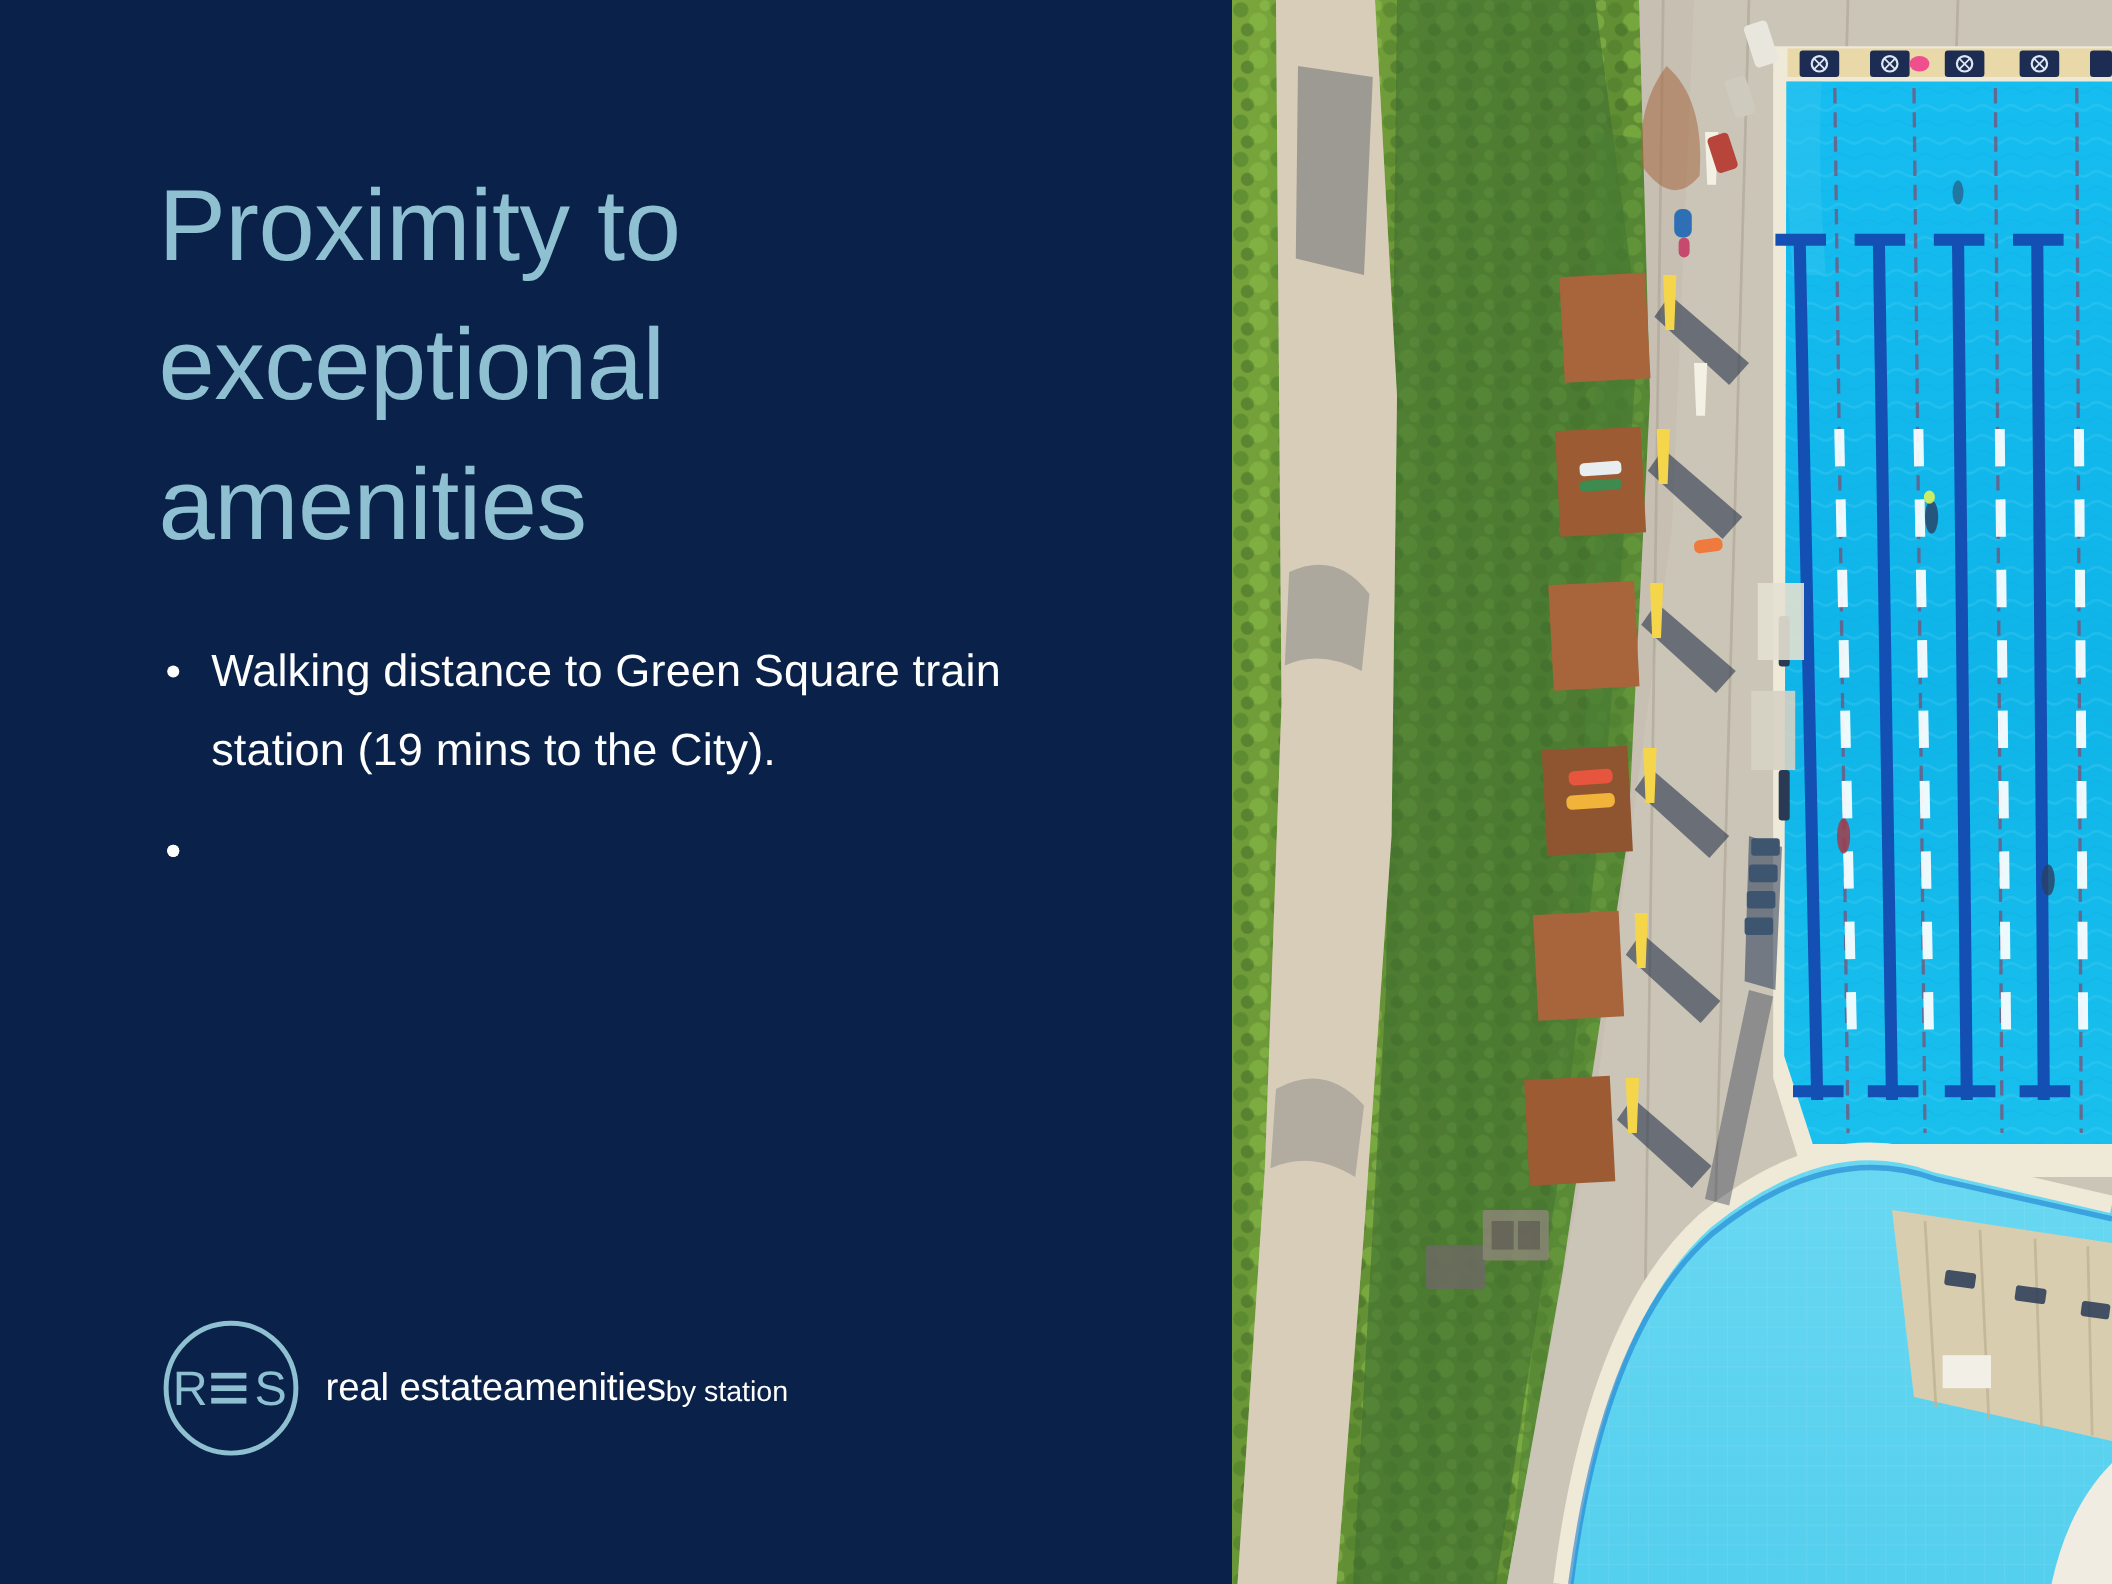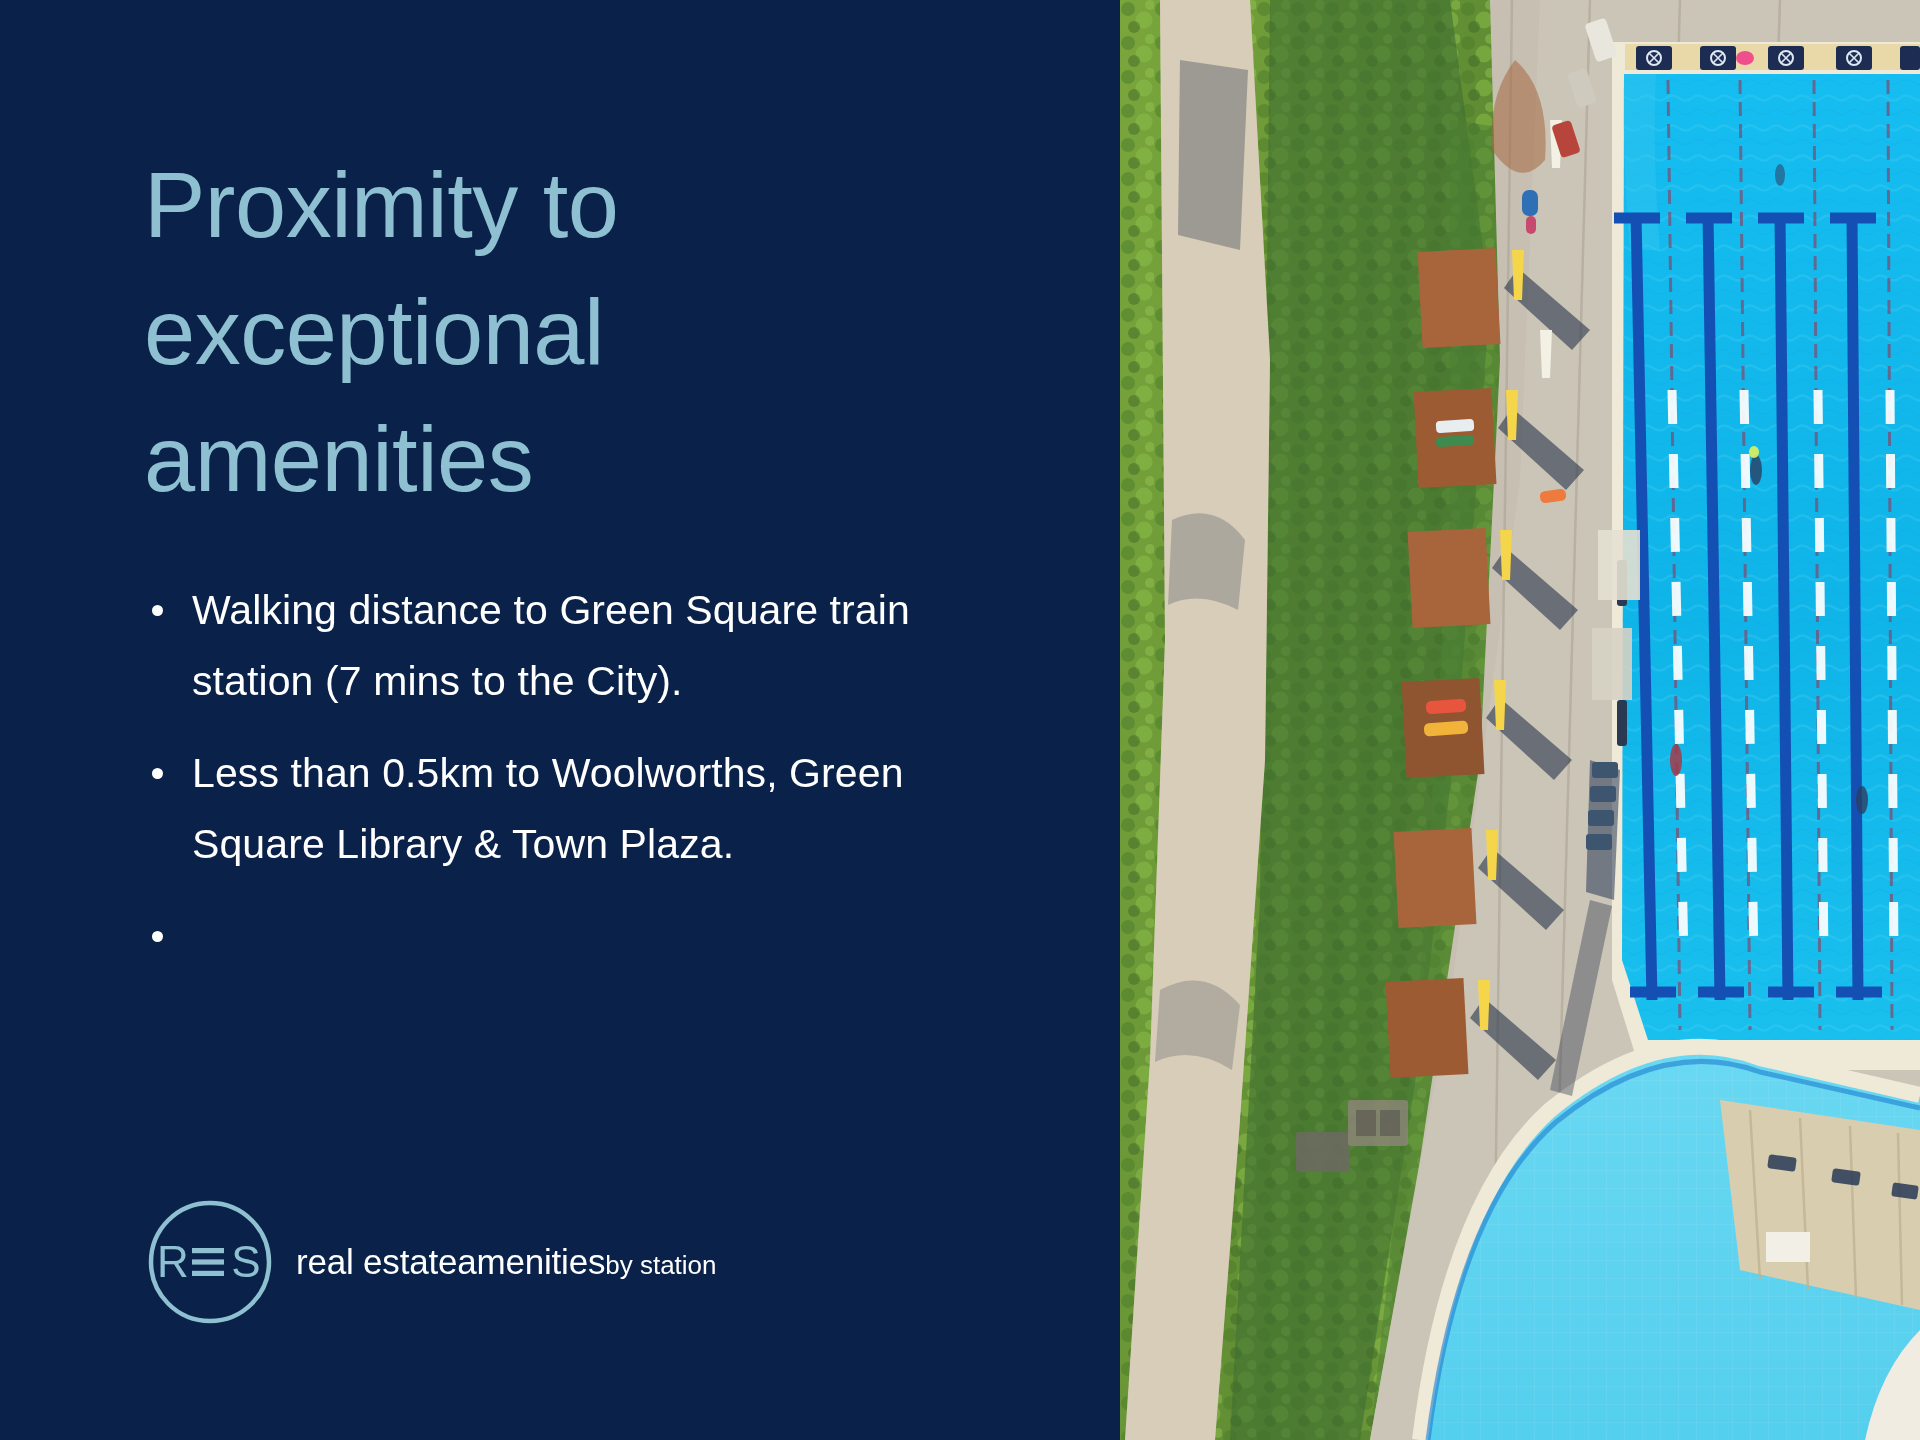--- a/index.html
+++ b/index.html
@@ -133,25 +133,24 @@
 
 <div class="slide">
 
   <div class="content-panel">
 
     <h1 class="headline">Proximity to exceptional amenities</h1>
 
     <ul class="bullet-list">
       <li class="bullet-item">
         <span class="bullet-dot"></span>
-        <span>Walking distance to Green Square train station (7 mins to the City).</span>
+        <span>Walking distance to Green Square train station (19 mins to the City).</span>
       </li>
       <li class="bullet-item">
         <span class="bullet-dot"></span>
-        <span>Less than 0.5km to Woolworths, Green Square Library &amp; Town Plaza.</span>
       </li>
       <li class="bullet-item">
         <span class="bullet-dot"></span>
       </li>
     </ul>
 
     <div class="logo">
       <div class="logo-mark">
         <svg viewBox="0 0 128 128" xmlns="http://www.w3.org/2000/svg" aria-hidden="true">
           <circle cx="64" cy="64" r="59" fill="none" stroke="#8ec0d2" stroke-width="4.5"></circle>

